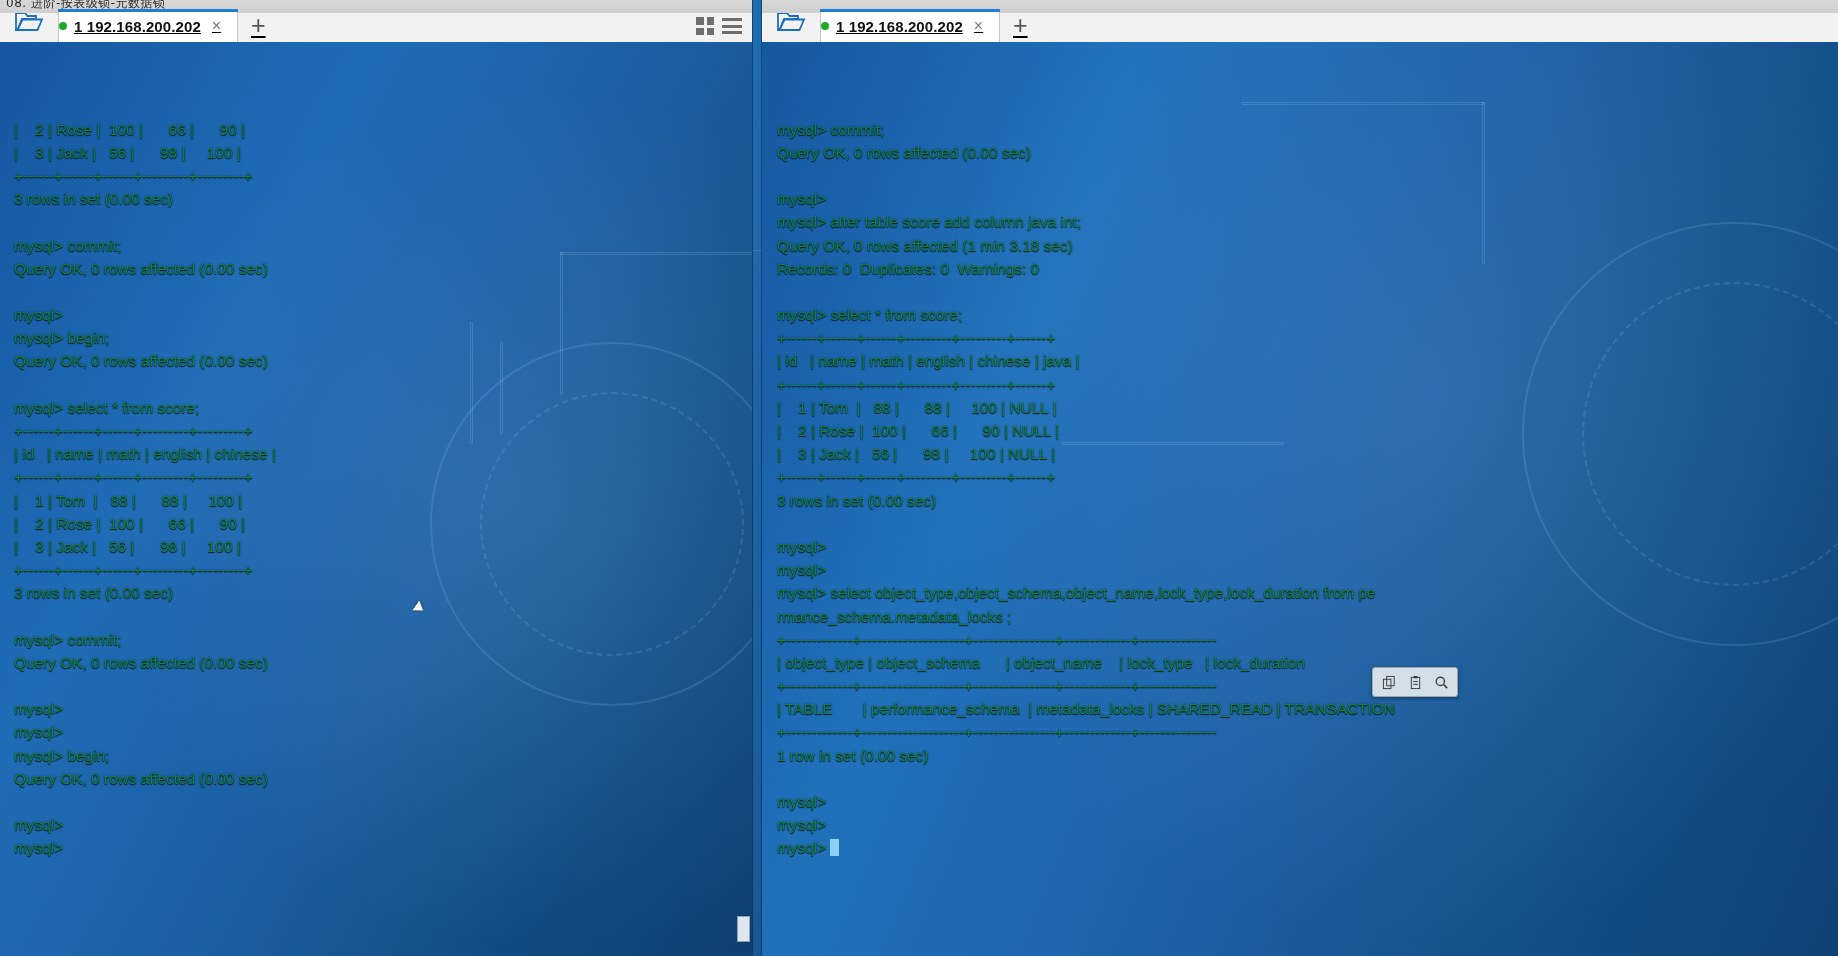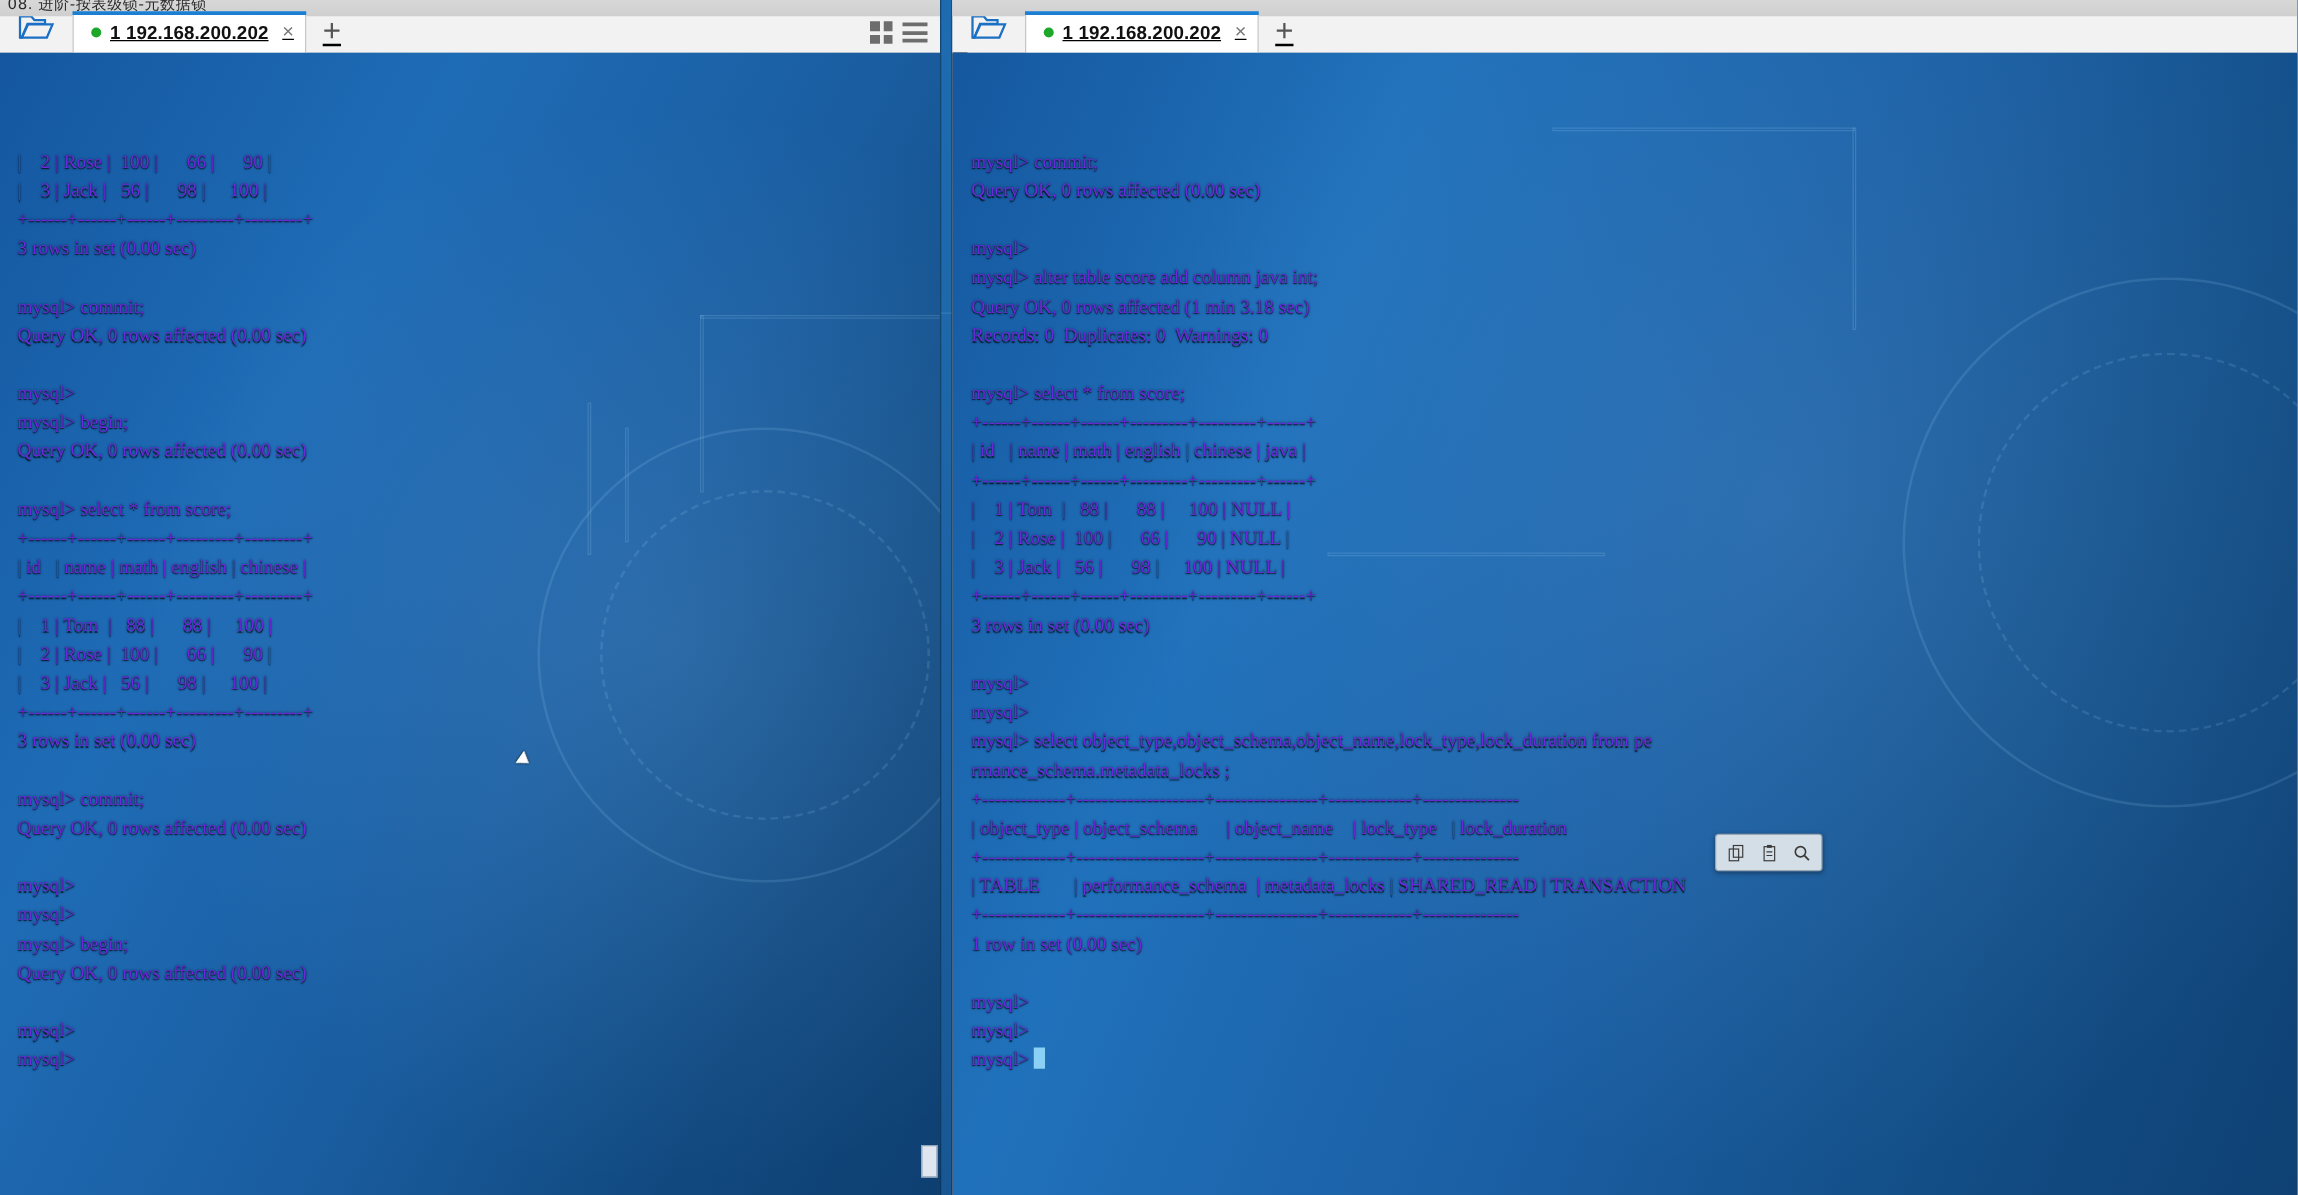--- a/index.html
+++ b/index.html
@@ -44,38 +44,38 @@
      background:linear-gradient(#d8d8d8,#cfcfcf);overflow:hidden;}
   .top-strip-text{
      font-size:12px;color:#2a2a2a;line-height:11px;white-space:nowrap;
      padding-left:6px;letter-spacing:.5px;position:relative;top:-2px;
      font-family:"DejaVu Sans",sans-serif;
   }
 
   .folder-btn{width:58px;height:42px;display:flex;align-items:center;justify-content:center;cursor:pointer;}
   .tab{
     position:relative;height:33px;min-width:180px;background:#fff;border:1px solid #c6c6c6;border-bottom:none;
-    display:flex;align-items:center;gap:7px;padding:0 9px 0 14px;box-sizing:border-box;cursor:pointer;text-align:center;
+    display:flex;align-items:center;gap:7px;padding:0 9px 0 0;box-sizing:border-box;cursor:pointer;text-align:center;
   }
   .tab:before{content:"";position:absolute;left:-1px;right:-1px;top:-1px;height:3px;background:#1b7fd4;}
   .tab-dot{width:8px;height:8px;border-radius:50%;background:#1ea82a;flex:none;}
   .tab-label{font-size:15px;color:#111;white-space:nowrap;font-weight:600;letter-spacing:.1px;}
   .tab-close{font-size:16px;color:#777;margin-left:4px;line-height:1;}
   .newtab{font-size:25px;color:#555;padding:0 13px 4px 13px;line-height:1;cursor:pointer;}
   .chrome-right{margin-left:auto;display:flex;align-items:center;gap:8px;padding:0 10px 7px 0;}
   .ic-grid{width:18px;height:18px;display:grid;grid-template-columns:1fr 1fr;grid-template-rows:1fr 1fr;gap:3px;}
   .ic-grid i{background:#6d6d6d;display:block;}
   .ic-list{width:20px;height:16px;display:flex;flex-direction:column;justify-content:space-between;}
   .ic-list i{height:3px;background:#6d6d6d;display:block;}
 
   
   .term{
     position:absolute;left:0;right:0;top:42px;bottom:0;overflow:hidden;
-    font-family:Liberation Serif, serif;
-    font-size:15.4px;line-height:23.2px;color:#6d28d9;
+    font-family:Liberation Sans, sans-serif;
+    font-size:15.4px;line-height:23.2px;color:#15803d;
     text-shadow:0 1px 1px rgba(0,0,0,.78), 0 0 2px rgba(0,0,0,.55);
     white-space:pre;
   }
   .term-bg{position:absolute;inset:0;}
   .term-left .term-bg{
     background:
       radial-gradient(circle at 72% 52%, rgba(150,205,250,.16), transparent 60%),
       linear-gradient(118deg,#1457a0 0%,#1f6cb6 30%,#1a5da0 58%,#11497f 82%,#0e3f71 100%);
   }
   .term-right .term-bg{

